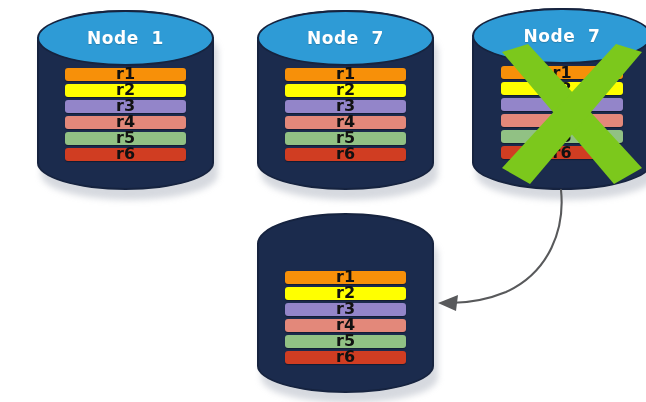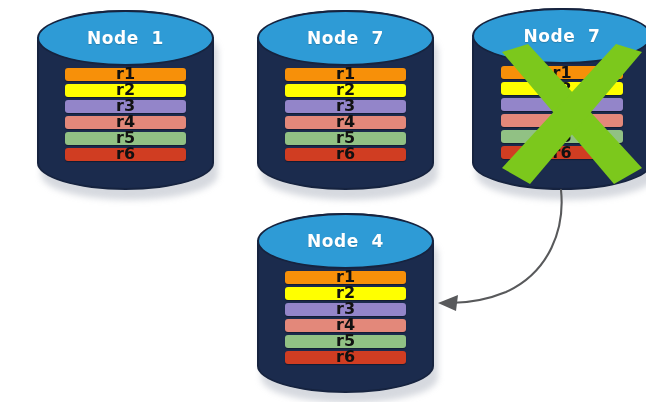--- a/index.html
+++ b/index.html
@@ -193,23 +193,20 @@
   <svg class="xmark" style="left:488px;top:44px;" width="140" height="140" viewBox="0 0 140 140">
     <g fill="#7cc81c">
       <polygon points="0,8 26,0 140,124 112,140"></polygon>
       <polygon points="140,8 114,0 0,124 28,140"></polygon>
     </g>
   </svg>
 
   <div class="node" id="node-4" style="left:243px;top:213px;width:177px;height:180px;">
     <div class="cyl-shadow"></div>
     <div class="cyl-body"></div>
-    <div class="cyl-top">
-      <span class="cyl-title">Node  4</span>
-    </div>
     <div class="rows">
       <div class="row" style="background:#f79009;">
           <span>r1</span>
         </div>
       <div class="row" style="background:#ffff00;">
           <span>r2</span>
         </div>
       <div class="row" style="background:#9385c9;">
           <span>r3</span>
         </div>

